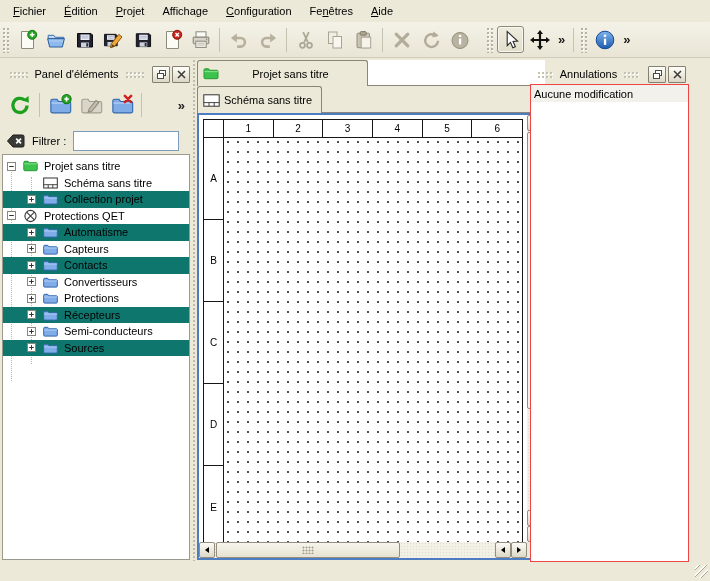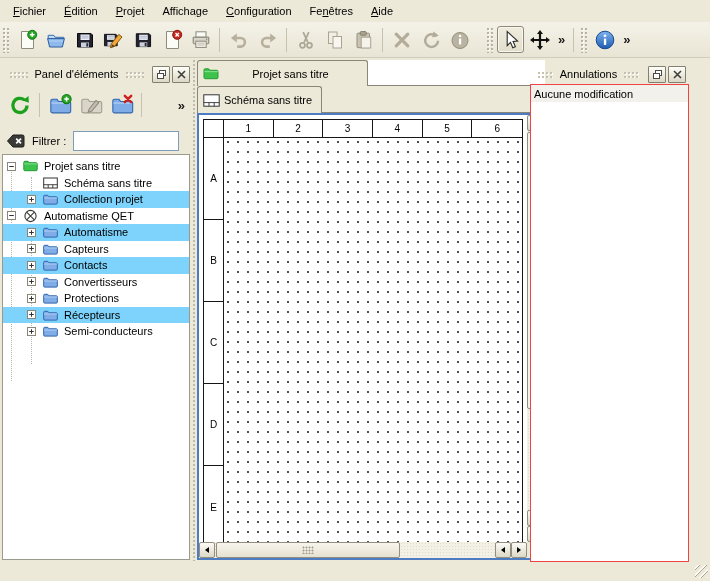--- a/index.html
+++ b/index.html
@@ -42,21 +42,21 @@
   .filter-row{display:flex;align-items:center;margin-top:8px;padding-left:5px;gap:7px}
   .filter-row .clr svg{width:20px;height:20px;display:block}
   .filter-input{width:98px;height:16px;border:1px solid #7f9db9;background:#fff;font:11px "Liberation Sans",sans-serif;padding:1px 3px}
   
   .tree-box{position:absolute;left:2px;top:96px;width:186px;height:401px;background:#fff;border:1px solid #9b988c;overflow:hidden;padding-top:3px;box-sizing:content-box}
   .guide{position:absolute;width:0;border-left:1px dotted #b8b5a8}
   .g1{left:8px;top:13px;height:213px}
   .g2a{left:28px;top:22px;height:22px}
   .g2b{left:28px;top:71px;height:138px}
   .tree-row{height:16.5px;display:flex;align-items:center;position:relative}
-  .tree-row.alt{background:#7dd3fc}
+  .tree-row.alt{background:#0f766e}
   .exp{width:9px;height:9px;flex:0 0 9px}
   .exp svg{width:9px;height:9px;display:block}
   .exp.none{visibility:hidden}
   .ticon{width:15px;height:14px;margin-left:7px;flex:0 0 15px}
   .ticon svg{width:15px;height:14px;display:block}
   .tlabel{margin-left:6px;white-space:nowrap}
   
   .tabbar1{position:absolute;left:197px;top:60px;width:348px;height:26px;display:flex}
   .tab{border:1px solid #898578;border-bottom:none;border-radius:3px 3px 0 0;background:var(--window,#ece9d8);
     display:flex;align-items:center;padding:0 5px;box-sizing:border-box;cursor:default}
@@ -431,21 +431,21 @@
             <rect x="0.5" y="0.5" width="8" height="8" fill="#fff" stroke="#8a8678"></rect>
             <path d="M2.2 4.5h4.6" stroke="#333"></path>
           </svg>
         </span>
         <span class="ticon">
           <svg xmlns="http://www.w3.org/2000/svg" viewBox="0 0 15 14">
             <circle cx="7.5" cy="7" r="5.6" fill="#fdfdfa" stroke="#3a3a3a" stroke-width="1.1"></circle>
             <path d="M3.6 3.1l7.8 7.8M11.4 3.1L3.6 10.9" stroke="#3a3a3a" stroke-width="1.1"></path>
           </svg>
         </span>
-        <span class="tlabel">Automatisme QET</span>
+        <span class="tlabel">Protections QET</span>
       </div>
       <div class="tree-row alt">
         <span class="exp" style="margin-left: 24px;">
           <svg xmlns="http://www.w3.org/2000/svg" viewBox="0 0 9 9">
             <rect x="0.5" y="0.5" width="8" height="8" fill="#fff" stroke="#8a8678"></rect>
             <path d="M2.2 4.5h4.6M4.5 2.2v4.6" stroke="#333"></path>
           </svg>
         </span>
         <span class="ticon">
           <svg xmlns="http://www.w3.org/2000/svg" viewBox="0 0 15 14">
@@ -537,20 +537,35 @@
             <path d="M2.2 4.5h4.6M4.5 2.2v4.6" stroke="#333"></path>
           </svg>
         </span>
         <span class="ticon">
           <svg xmlns="http://www.w3.org/2000/svg" viewBox="0 0 15 14">
             <path d="M0.7 4.3q0-1 1-1h3.1l1.2 1.5h7.3q1 0 1 1v5.3q0 1-1 1H1.7q-1 0-1-1z" fill="#80ace7" stroke="#2f66ad"></path>
             <path d="M1 6h13" stroke="#b0d0f4"></path>
           </svg>
         </span>
         <span class="tlabel">Semi-conducteurs</span>
+      </div>
+      <div class="tree-row alt">
+        <span class="exp" style="margin-left: 24px;">
+          <svg xmlns="http://www.w3.org/2000/svg" viewBox="0 0 9 9">
+            <rect x="0.5" y="0.5" width="8" height="8" fill="#fff" stroke="#8a8678"></rect>
+            <path d="M2.2 4.5h4.6M4.5 2.2v4.6" stroke="#333"></path>
+          </svg>
+        </span>
+        <span class="ticon">
+          <svg xmlns="http://www.w3.org/2000/svg" viewBox="0 0 15 14">
+            <path d="M0.7 4.3q0-1 1-1h3.1l1.2 1.5h7.3q1 0 1 1v5.3q0 1-1 1H1.7q-1 0-1-1z" fill="#80ace7" stroke="#2f66ad"></path>
+            <path d="M1 6h13" stroke="#b0d0f4"></path>
+          </svg>
+        </span>
+        <span class="tlabel">Sources</span>
       </div>
     </div>
 </div>
 
 <div class="vsplit l"></div>
 
 <div class="tabbar1">
   <div class="tab tab1">
     <span class="ic">
         <svg xmlns="http://www.w3.org/2000/svg" width="16" height="13" viewBox="0 0 16 13">

